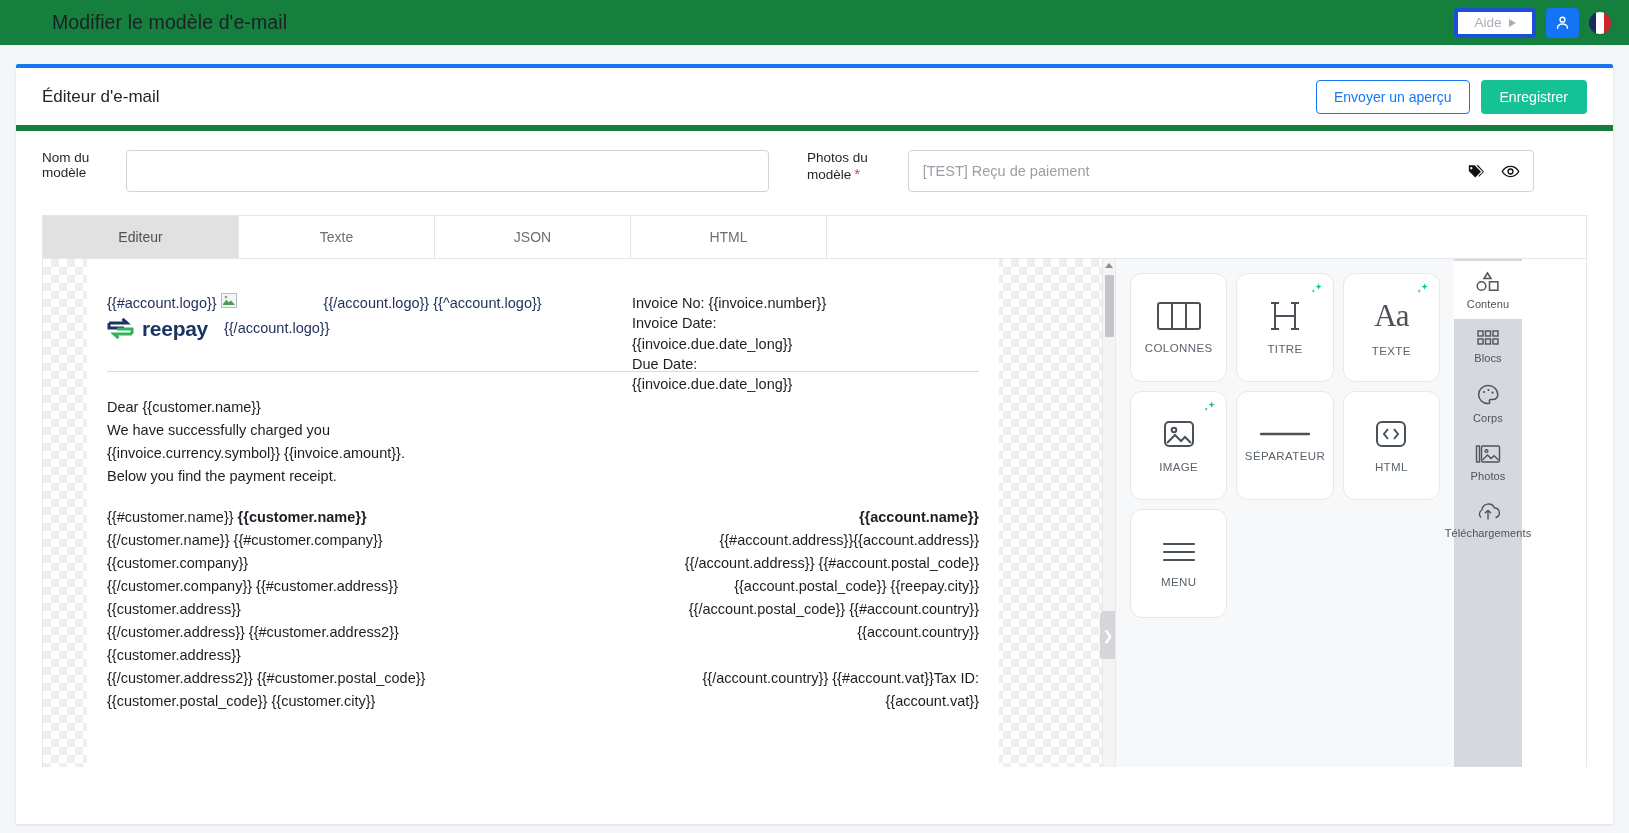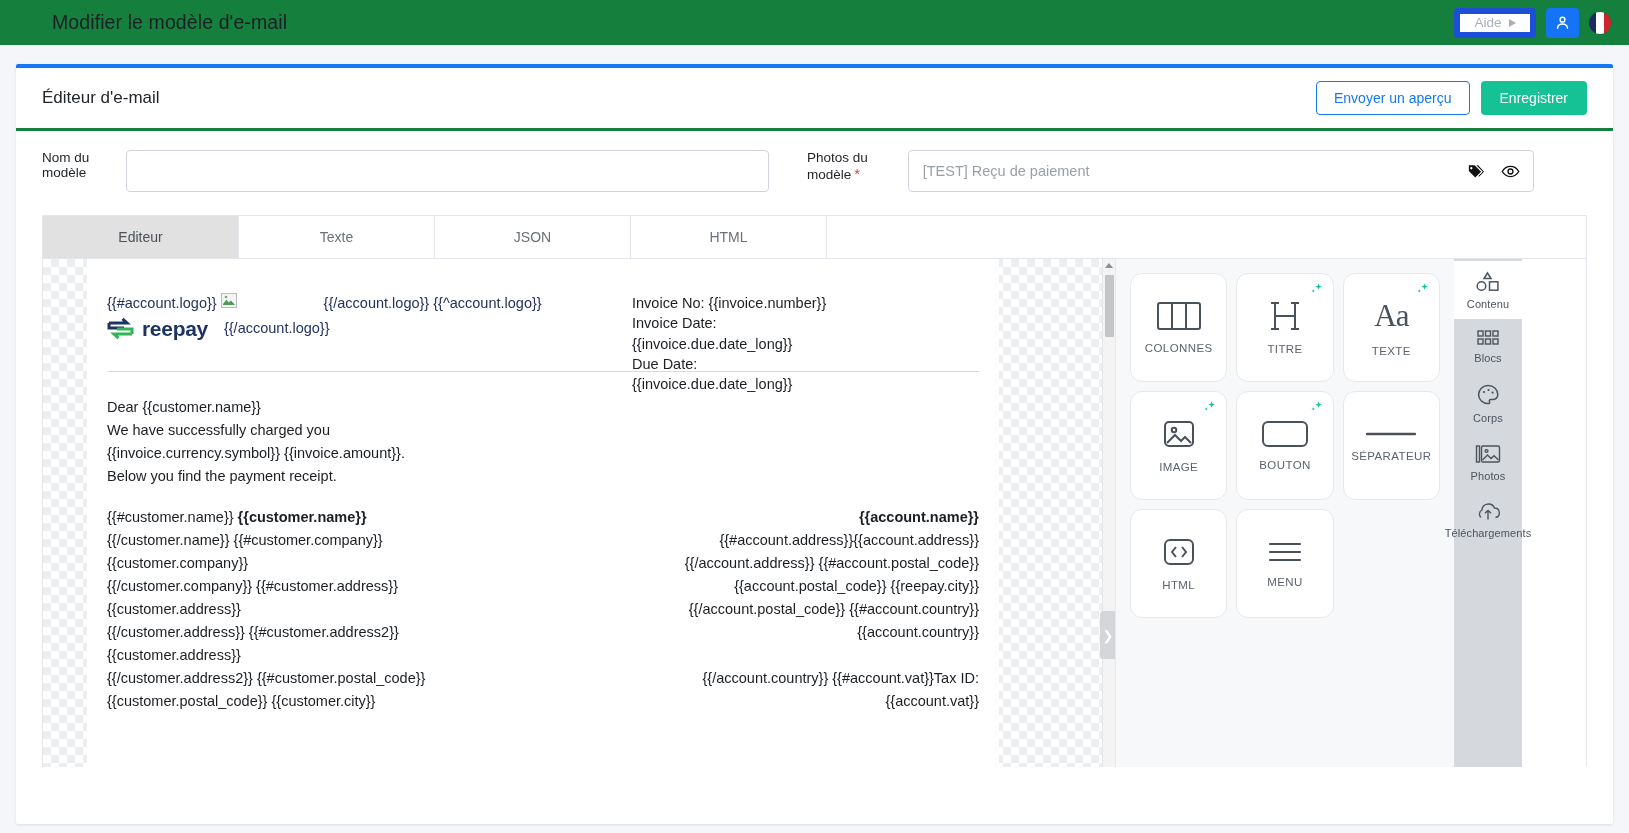--- a/index.html
+++ b/index.html
@@ -29,21 +29,21 @@
     letter-spacing: .1px;
   }
   .appbar-right {
     margin-left: auto;
     display: flex;
     align-items: center;
     gap: 10px;
   }
   .help-btn {
     width: 82px; height: 30px;
-    border: 6px solid #1d4ed8;
+    border: 4px solid #1d4ed8;
     border-radius: 4px;
     background: #fff;
     display: flex; align-items: center; justify-content: center;
     gap: 7px;
     color: #a9b0b8;
     font-size: 13.5px;
     cursor: pointer;
   }
   .help-btn .tri {
     width: 0; height: 0;
@@ -78,21 +78,21 @@
     border-radius: 2px;
     box-shadow: 0 1px 3px rgba(20,30,50,.10);
     height: 760px;
     overflow: hidden;
   }
   .card-head {
     height: 63px;
     display: flex;
     align-items: center;
     padding: 0 26px;
-    border-bottom: 3px solid #15803d;
+    border-bottom: 6px solid #15803d;
   }
   .card-title {
     font-size: 17px;
     color: #22262b;
   }
   .card-head-actions {
     margin-left: auto;
     display: flex;
     align-items: center;
     gap: 11px;
@@ -565,30 +565,20 @@
               <circle cx="11" cy="12" r="2.3"></circle>
               <path d="M4 25l8-8 6 6 4-4 6 6"></path>
             </svg>
             <div class="block-label">IMAGE</div>
             <svg class="sparkle" width="14" height="14" viewBox="0 0 14 14" fill="#13c296">
               <path d="M8.6 1.4l.9 2.3 2.3.9-2.3.9-.9 2.3-.9-2.3-2.3-.9 2.3-.9z"></path>
               <path d="M3.2 7.2l.5 1.3 1.3.5-1.3.5-.5 1.3-.5-1.3L1.4 9l1.3-.5z"></path>
             </svg>
           </div>
 
-          <div class="block-card">
-            <svg width="46" height="28" viewBox="0 0 46 28" fill="none" stroke="#4a5159" stroke-width="2">
-              <rect x="1" y="2" width="44" height="24" rx="5"></rect>
-            </svg>
-            <div class="block-label">BOUTON</div>
-            <svg class="sparkle" width="14" height="14" viewBox="0 0 14 14" fill="#13c296">
-              <path d="M8.6 1.4l.9 2.3 2.3.9-2.3.9-.9 2.3-.9-2.3-2.3-.9 2.3-.9z"></path>
-              <path d="M3.2 7.2l.5 1.3 1.3.5-1.3.5-.5 1.3-.5-1.3L1.4 9l1.3-.5z"></path>
-            </svg>
-          </div>
 
           <div class="block-card">
             <svg width="50" height="10" viewBox="0 0 50 10">
               <path d="M1 5h48" stroke="#4a5159" stroke-width="2.4" stroke-linecap="round"></path>
             </svg>
             <div class="block-label">SÉPARATEUR</div>
           </div>
 
           <div class="block-card">
             <svg width="32" height="32" viewBox="0 0 32 32" fill="none" stroke="#4a5159" stroke-width="2">

